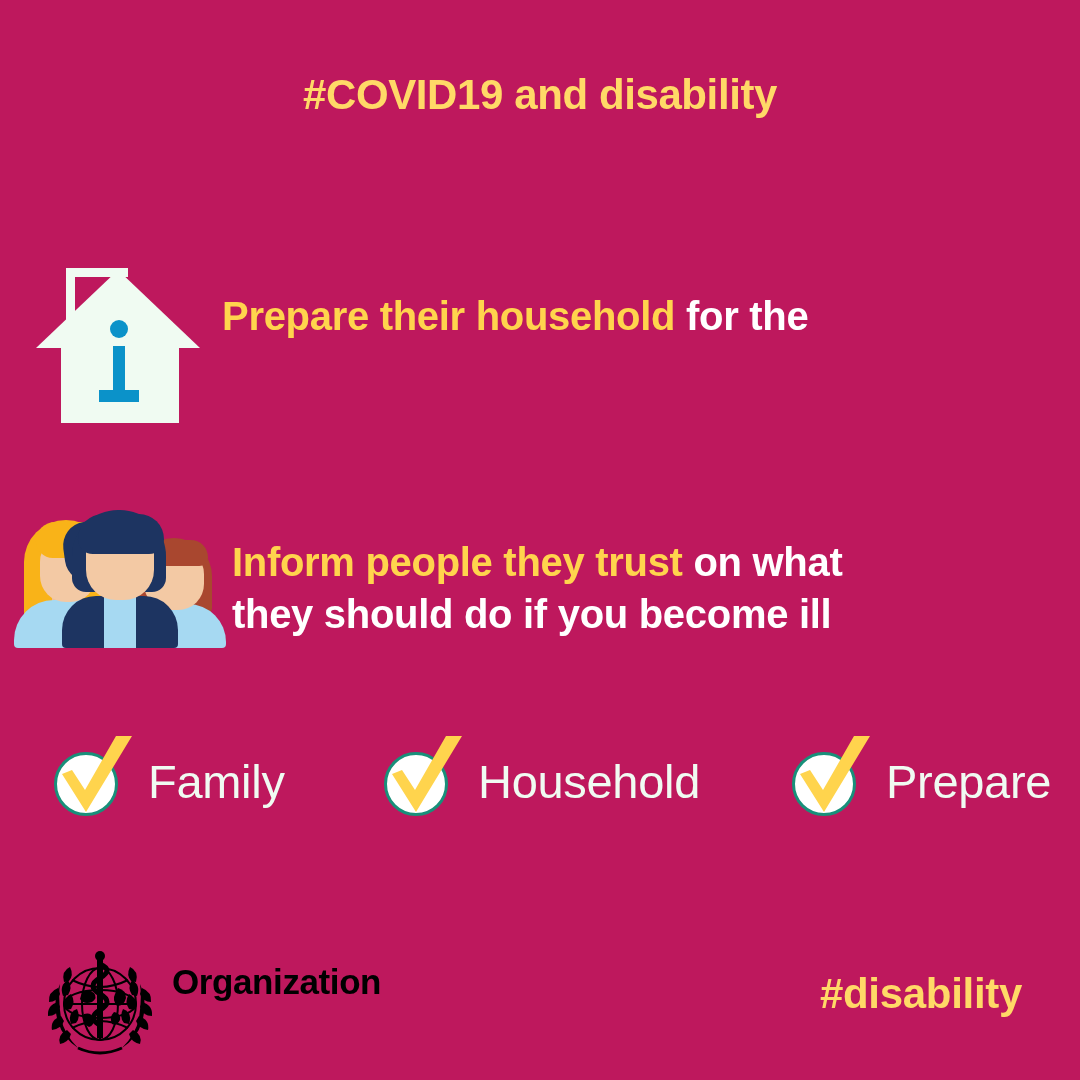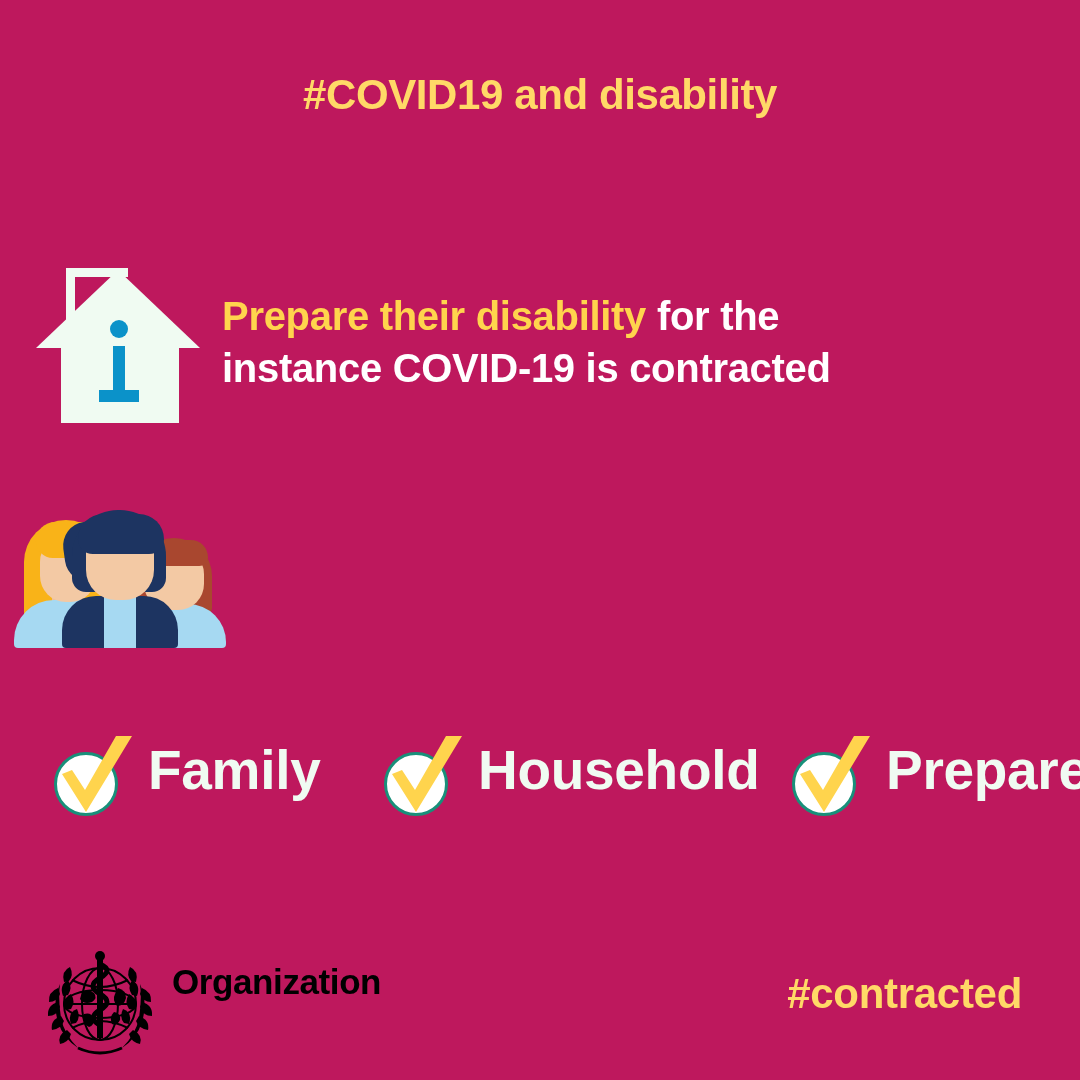--- a/index.html
+++ b/index.html
@@ -261,23 +261,23 @@
   }
   .check-tick {
     position: absolute;
     left: 2px;
     top: -4px;
     width: 86px;
     height: 90px;
   }
   .check-label {
     position: absolute;
-    top: 0;
-    font-size: 55px;
-    font-weight: bold;
+    top: 16px;
+    font-size: 47px;
+    font-weight: normal;
     color: #f0fbf2;
     letter-spacing: -0.3px;
     white-space: nowrap;
   }
 
   
   #who-logo {
     position: absolute;
     left: 38px;
     top: 948px;
@@ -324,22 +324,21 @@
     <div id="house-bracket-v"></div>
     <div id="house-bracket-h"></div>
     <div id="house-roof"></div>
     <div id="house-body"></div>
     <div id="house-i-dot"></div>
     <div id="house-i-stem"></div>
     <div id="house-i-base"></div>
   </div>
 
   <div class="msg-text" style="left:222px; top:290px; width:840px;">
-    <span class="hl">Prepare their disability</span><span> for the</span><br>
-    <span>instance COVID-19 is contracted</span>
+    <span class="hl">Prepare their household</span><span> for the</span><br>
   </div>
 
   <div id="people-icon">
     <div class="pi" id="w-hair"></div>
     <div class="pi" id="w-neck"></div>
     <div class="pi" id="w-body"></div>
     <div class="pi" id="w-face"></div>
     <div class="pi" id="w-bang"></div>
 
     <div class="pi" id="r-hair"></div>
@@ -351,20 +350,24 @@
     <div class="pi" id="c-hair-sweep"></div>
     <div class="pi" id="c-hair"></div>
     <div class="pi" id="c-neck"></div>
     <div class="pi" id="c-suit"></div>
     <div class="pi" id="c-shirt"></div>
     <div class="pi" id="c-tie"></div>
     <div class="pi" id="c-face"></div>
     <div class="pi" id="c-fringe"></div>
   </div>
 
+  <div class="msg-text" style="left:232px; top:536px; width:840px;">
+    <span class="hl">Inform people they trust</span><span> on what</span><br>
+    <span>they should do if you become ill</span>
+  </div>
 
   <div class="check-item" style="left:48px;">
     <div class="check-mark-wrap">
       <div class="check-circle"></div>
       <svg class="check-tick" viewBox="0 0 86 90">
         <path d="M12 40 L36 78 L82 2 L66 2 L35 56 L22 36 Z" fill="#ffd44d"></path>
       </svg>
     </div>
     <div class="check-label" style="left:100px;">Family</div>
   </div>
@@ -436,15 +439,15 @@
 
       <rect x="59" y="6" width="6" height="84" fill="#000000"></rect>
       <path d="M62 16 q14 6 0 14 q-14 8 0 16 q14 8 0 16 q-12 7 -2 14" stroke="#000000" stroke-width="5" fill="none" stroke-linecap="round"></path>
       <circle cx="62" cy="8" r="5" fill="#000000"></circle>
     </svg>
     <div id="who-wordmark">
       <div>Organization</div>
     </div>
   </div>
 
-  <div id="hashtag">#contracted</div>
+  <div id="hashtag">#disability</div>
 
 </div>
 
 </body></html>

